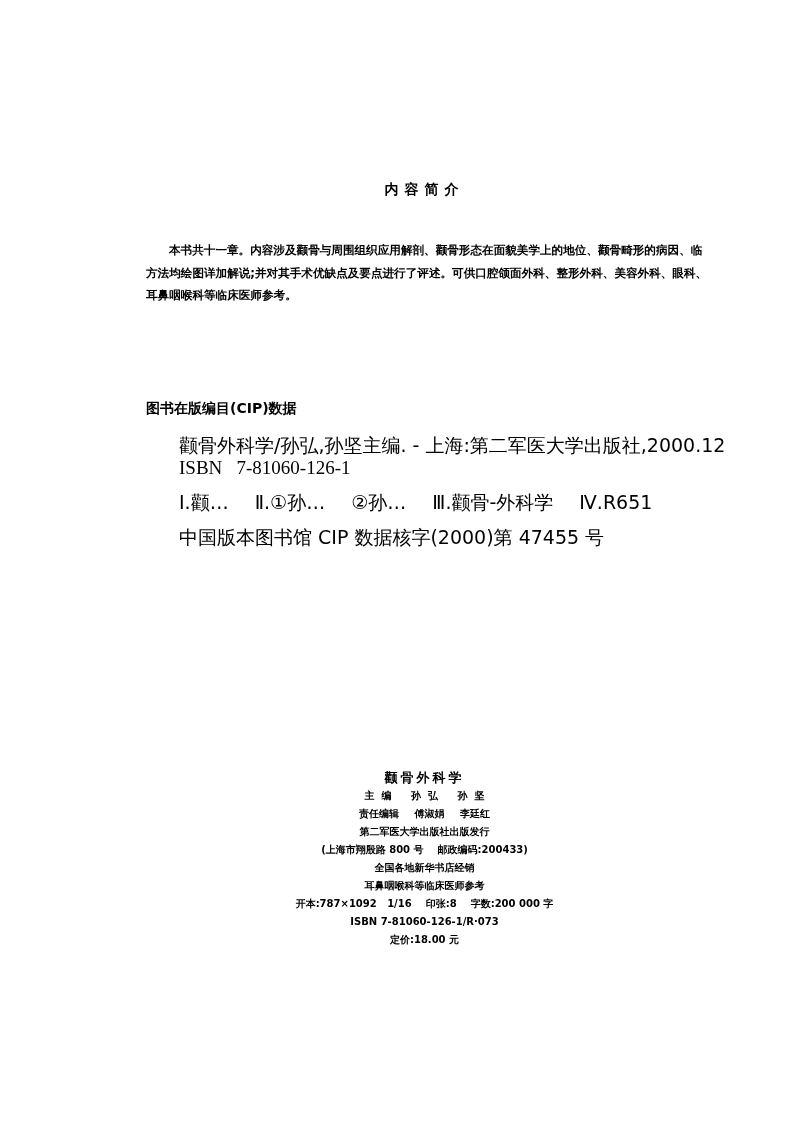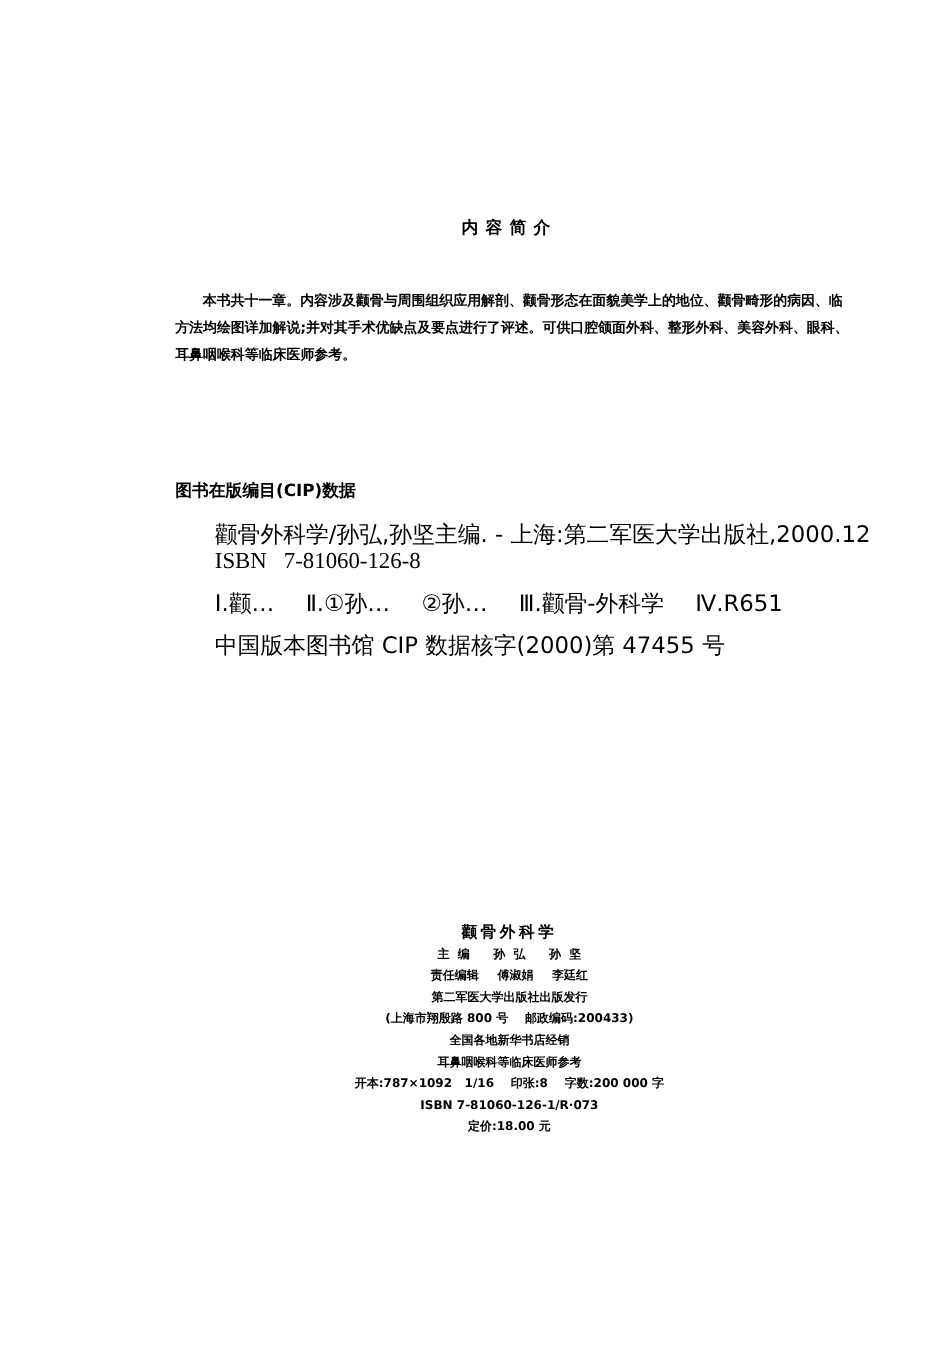--- a/index.html
+++ b/index.html
@@ -91,21 +91,21 @@
 <div class="abs summary-body">
   <span class="summary-line first">本书共十一章。内容涉及颧骨与周围组织应用解剖、颧骨形态在面貌美学上的地位、颧骨畸形的病因、临</span>
   <span class="summary-line">方法均绘图详加解说;并对其手术优缺点及要点进行了评述。可供口腔颌面外科、整形外科、美容外科、眼科、</span>
   <span class="summary-line">耳鼻咽喉科等临床医师参考。</span>
 </div>
 
 <div class="abs cip-heading">图书在版编目(CIP)数据</div>
 
 <div class="abs cip-line cjk cip-citation">颧骨外科学/孙弘,孙坚主编. - 上海:第二军医大学出版社,2000.12</div>
 
-<div class="abs cip-line cip-isbn" style="white-space:pre;">ISBN   7-81060-126-8</div>
+<div class="abs cip-line cip-isbn" style="white-space:pre;">ISBN   7-81060-126-1</div>
 
 <div class="abs cip-line cjk cip-class">
   <span class="seg">Ⅰ.颧…</span>
   <span class="seg">Ⅱ.①孙…</span>
   <span class="seg">②孙…</span>
   <span class="seg">Ⅲ.颧骨-外科学</span>
   <span class="seg">Ⅳ.R651</span>
 </div>
 
 <div class="abs cip-line cjk cip-record">中国版本图书馆 CIP 数据核字(2000)第 47455 号</div>

